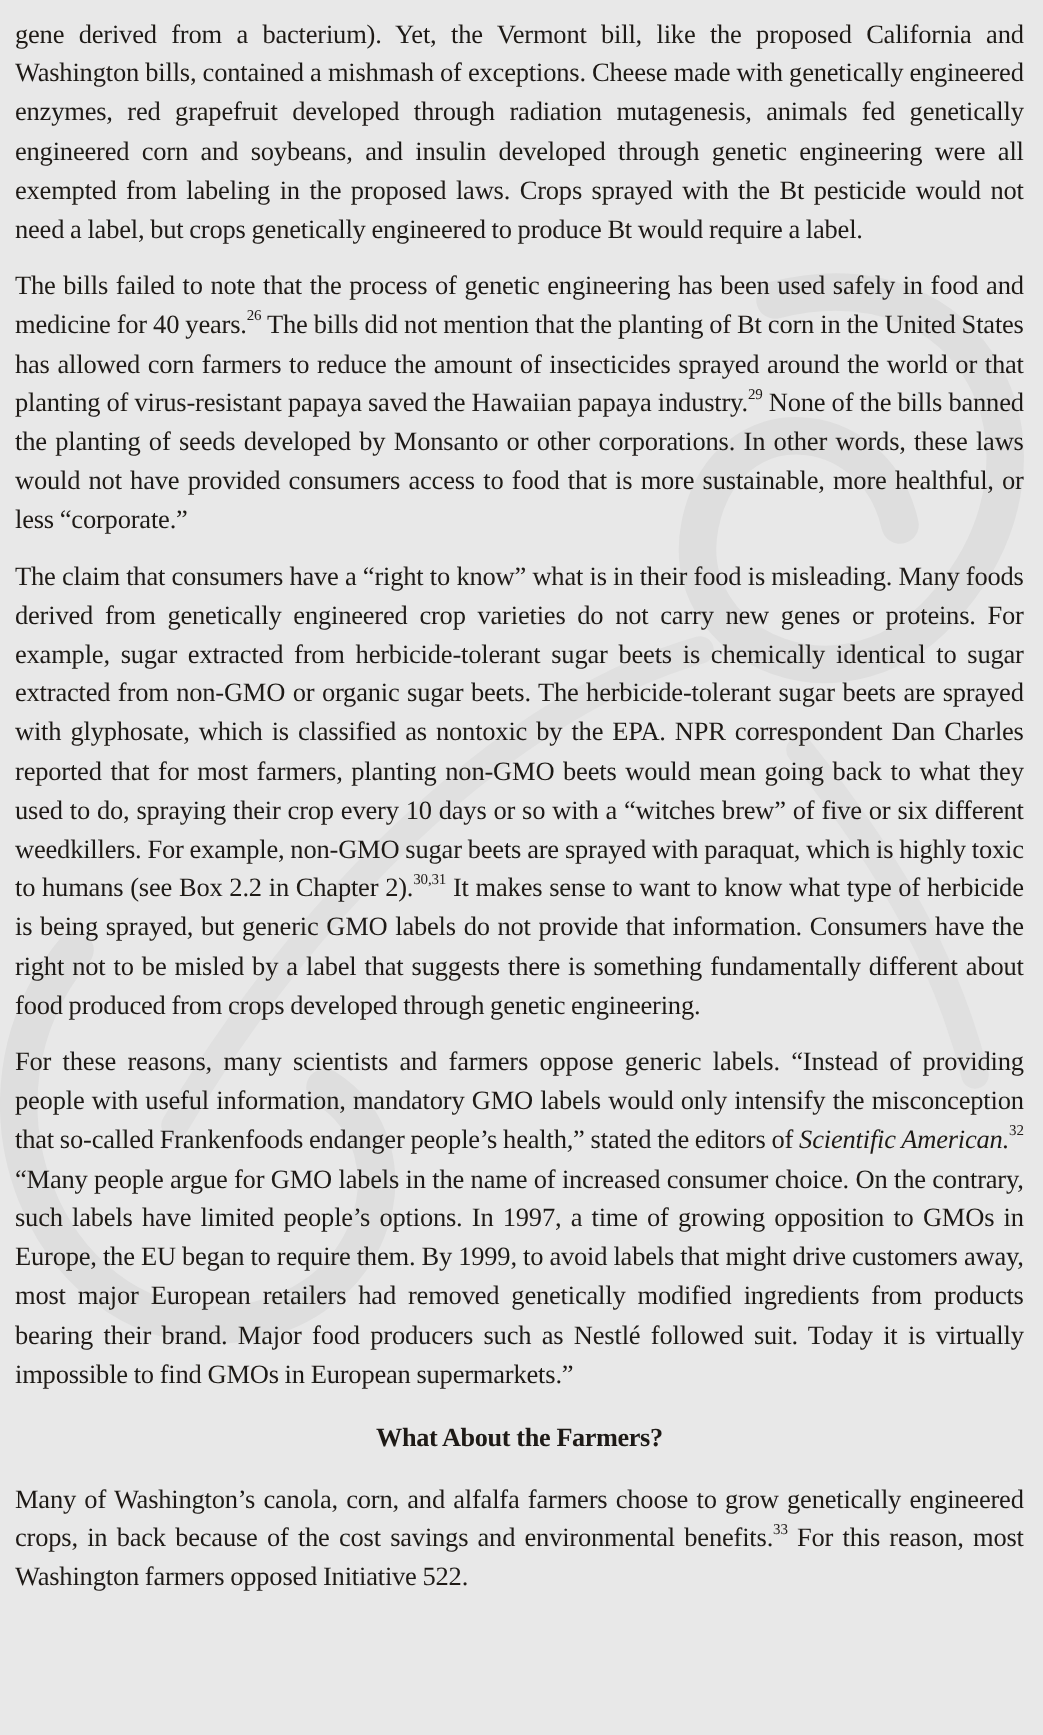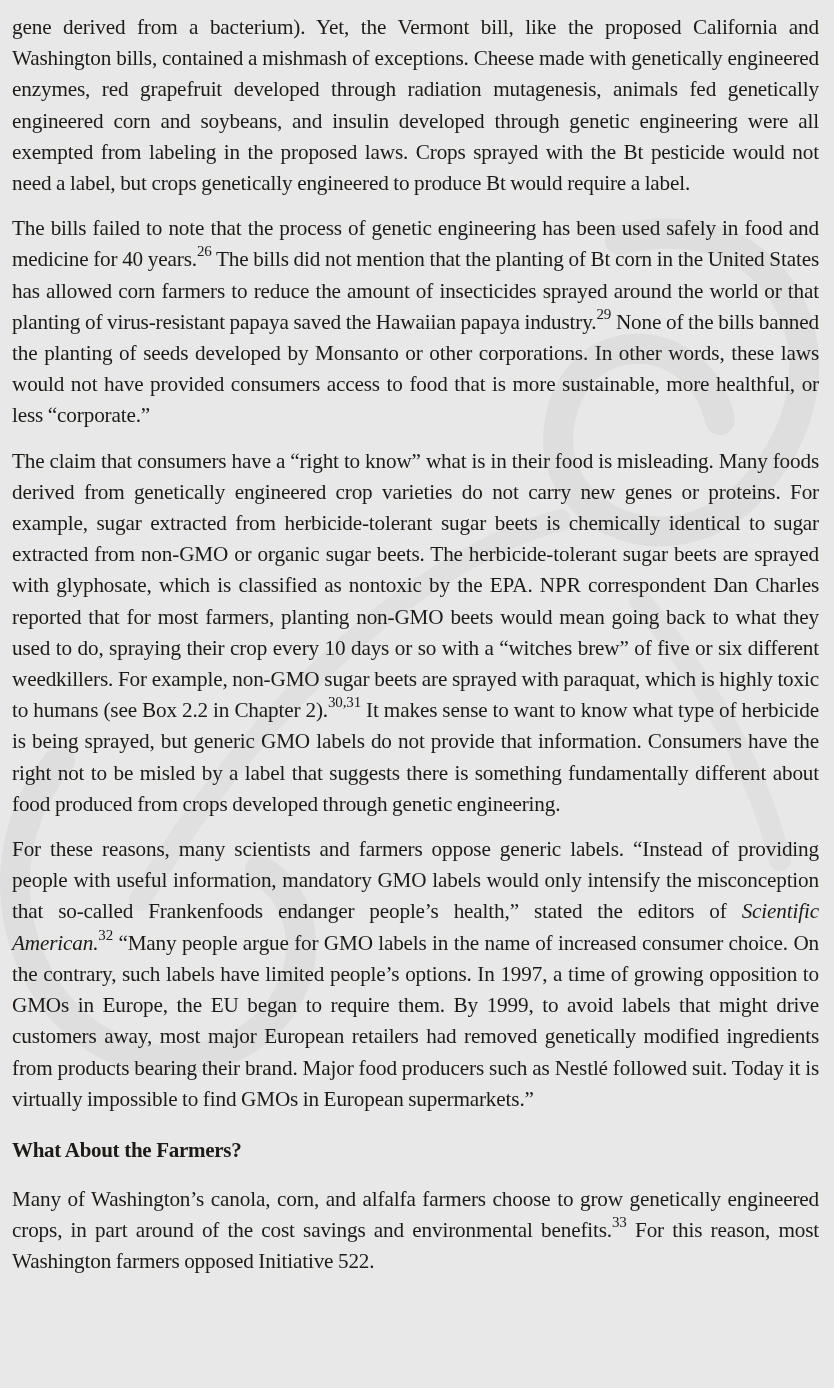--- a/index.html
+++ b/index.html
@@ -32,32 +32,32 @@
     .para {
       margin: 0 0 14px 0;
       font-size: 21.2px;
       line-height: 31.2px;
       text-align: justify;
       hyphens: manual;
       letter-spacing: -0.15px;
       word-spacing: -0.5px;
     }
     .para sup {
-      font-size: 15px;
+      font-size: 12px;
       line-height: 0;
       position: relative;
       top: -2px;
       vertical-align: super;
     }
     .para em {
       font-style: italic;
       margin-top: 24px;
     }
     .section-heading {
-      text-align: left;
+      text-align: center;
       font-weight: bold;
       font-size: 21px;
       line-height: 31px;
       margin: 20px 0 18px 0;
       letter-spacing: -0.3px;
     }
   </style>
 </head>
 <body>
 
@@ -73,14 +73,14 @@
 </svg>
 
 <div class="page">
   <div id="paragraphs">
       <p class="para"><span>gene derived from a bacterium). Yet, the Vermont bill, like the proposed California and Washington bills, contained a mishmash of exceptions. Cheese made with geneti­cally engineered enzymes, red grapefruit developed through radiation mutagenesis, animals fed genetically engineered corn and soybeans, and insulin developed through genetic engineering were all exempted from labeling in the proposed laws. Crops sprayed with the Bt pesticide would not need a label, but crops genetically engineered to produce Bt would require a label.</span></p>
       <p class="para"><span>The bills failed to note that the process of genetic engineering has been used safely in food and medicine for 40 years.</span><sup>26</sup><span> The bills did not mention that the planting of Bt corn in the United States has allowed corn farmers to reduce the amount of insec­ticides sprayed around the world or that planting of virus-resistant papaya saved the Hawaiian papaya industry.</span><sup>29</sup><span> None of the bills banned the planting of seeds developed by Monsanto or other corporations. In other words, these laws would not have provided consumers access to food that is more sustainable, more healthful, or less “corporate.”</span></p>
       <p class="para"><span>The claim that consumers have a “right to know” what is in their food is misleading. Many foods derived from genetically engineered crop varieties do not carry new genes or proteins. For example, sugar extracted from herbicide-tolerant sugar beets is chemi­cally identical to sugar extracted from non-GMO or organic sugar beets. The herbi­cide-tolerant sugar beets are sprayed with glyphosate, which is classified as nontoxic by the EPA. NPR correspondent Dan Charles reported that for most farmers, planting non-GMO beets would mean going back to what they used to do, spraying their crop every 10 days or so with a “witches brew” of five or six different weedkillers. For example, non-GMO sugar beets are sprayed with paraquat, which is highly toxic to humans (see Box 2.2 in Chapter 2).</span><sup>30,31</sup><span> It makes sense to want to know what type of herbicide is being sprayed, but generic GMO labels do not provide that information. Consumers have the right not to be misled by a label that suggests there is something fundamentally different about food produced from crops developed through genetic engineering.</span></p>
       <p class="para"><span>For these reasons, many scientists and farmers oppose generic labels. “Instead of pro­viding people with useful information, mandatory GMO labels would only intensify the misconception that so-called Frankenfoods endanger people’s health,” stated the editors of </span><em>Scientific American.</em><sup>32</sup><span> “Many people argue for GMO labels in the name of increased consumer choice. On the contrary, such labels have limited people’s options. In 1997, a time of growing opposition to GMOs in Europe, the EU began to require them. By 1999, to avoid labels that might drive customers away, most major European retailers had removed genetically modified ingredients from products bearing their brand. Major food producers such as Nestlé followed suit. Today it is virtually impos­sible to find GMOs in European supermarkets.”</span></p>
     </div>
   <h3 class="section-heading">What About the Farmers?</h3>
-  <p class="para" id="final-paragraph"><span>Many of Washington’s canola, corn, and alfalfa farmers choose to grow genetically engineered crops, in part around of the cost savings and environmental benefits.</span><sup>33</sup><span> For this reason, most Washington farmers opposed Initiative 522.</span></p>
+  <p class="para" id="final-paragraph"><span>Many of Washington’s canola, corn, and alfalfa farmers choose to grow genetically engineered crops, in back because of the cost savings and environmental benefits.</span><sup>33</sup><span> For this reason, most Washington farmers opposed Initiative 522.</span></p>
 </div>
 
 </body></html>

